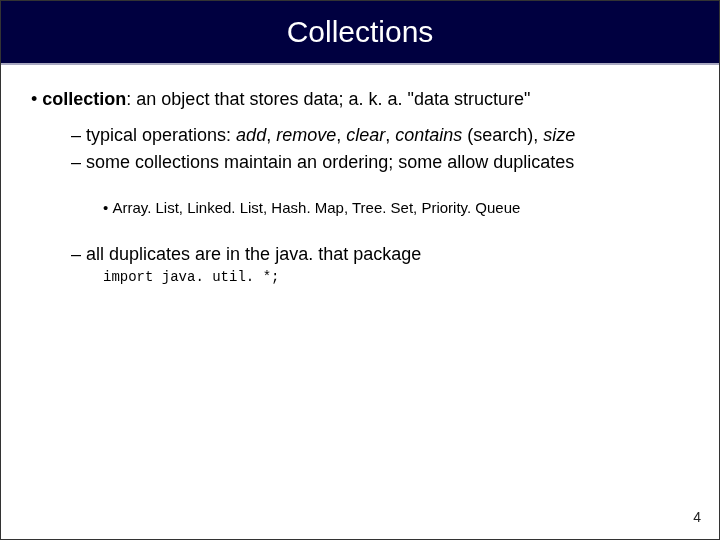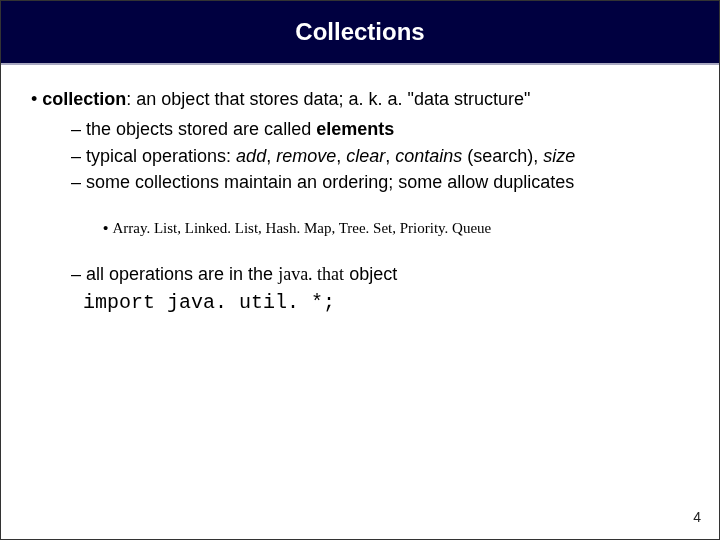--- a/index.html
+++ b/index.html
@@ -12,58 +12,58 @@
     background: #000040;
     color: #fff;
     width: 100%;
     height: 64px;
     display: flex;
     align-items: center;
     justify-content: center;
     border-bottom: 2px solid #a8a8c0;
   }
   .title-bar h1 {
-    font-size: 24px;
-    font-weight: bold;
+    font-size: 30px;
+    font-weight: normal;
     font-family: Verdana, Geneva, sans-serif;
     text-align: right;
   }
   .content {
     padding: 22px 24px 0 24px;
     color: #000;
     font-size: 18px;
     line-height: 1.35;
   }
   .lvl1 {
     margin-left: 6px;
     text-indent: -14px;
     padding-left: 14px;
-    margin-bottom: 6px;
+    margin-bottom: 12px;
   }
   .lvl1 .bullet { font-weight: normal; }
   .lvl2 {
     margin-left: 46px;
     text-indent: -16px;
     padding-left: 16px;
     margin-bottom: 2px;
   }
   .lvl3 {
     margin-left: 78px;
     text-indent: -12px;
     padding-left: 12px;
     margin-bottom: 2px;
     font-size: 15px;
   }
   .code-line {
-    margin-left: 58px;
+    margin-left: 78px;
     font-family: "Courier New", monospace;
-    font-size: 20px;
+    font-size: 14px;
     margin-top: 2px;
   }
-  .mono { font-family: Liberation Serif, serif; }
+  .mono { font-family: Liberation Sans, sans-serif; }
   .b { font-weight: bold; }
   .i { font-style: italic; }
   .gap { height: 22px; }
   .page-num {
     position: absolute;
     right: 18px;
     bottom: 14px;
     font-size: 14px;
     color: #222;
   }
@@ -75,43 +75,40 @@
   <div class="title-bar">
     <h1>Collections</h1>
   </div>
 
   <div class="content">
 
     <div class="lvl1">
       <span class="bullet">• </span><span class="b">collection</span><span>: an object that stores data;  a. k. a. "data structure"</span>
     </div>
 
-    <div class="lvl2">
-      <span>– </span><span>the objects stored are called </span><span class="b">elements</span>
-    </div>
 
     <div class="lvl2">
       <span>– </span><span>typical operations: </span><span class="i">add</span><span>, </span><span class="i">remove</span><span>, </span><span class="i">clear</span><span>, </span><span class="i">contains </span><span>(search), </span><span class="i">size</span>
     </div>
 
     <div class="lvl2">
       <span>– </span><span>some collections maintain an ordering; some allow duplicates</span>
     </div>
 
     <div class="gap"></div>
 
 
     <div class="lvl3">
       <span>• </span><span class="mono">Array. List, Linked. List, Hash. Map, Tree. Set, Priority. Queue</span>
     </div>
 
     <div class="gap"></div>
 
     <div class="lvl2">
-      <span>– </span><span>all operations are in the </span><span class="mono">java. that</span><span> object</span>
+      <span>– </span><span>all duplicates are in the </span><span class="mono">java. that</span><span> package</span>
     </div>
 
     <div class="code-line">import java. util. *;</div>
 
   </div>
 
   <div class="page-num">4</div>
 </div>
 
 </body></html>

